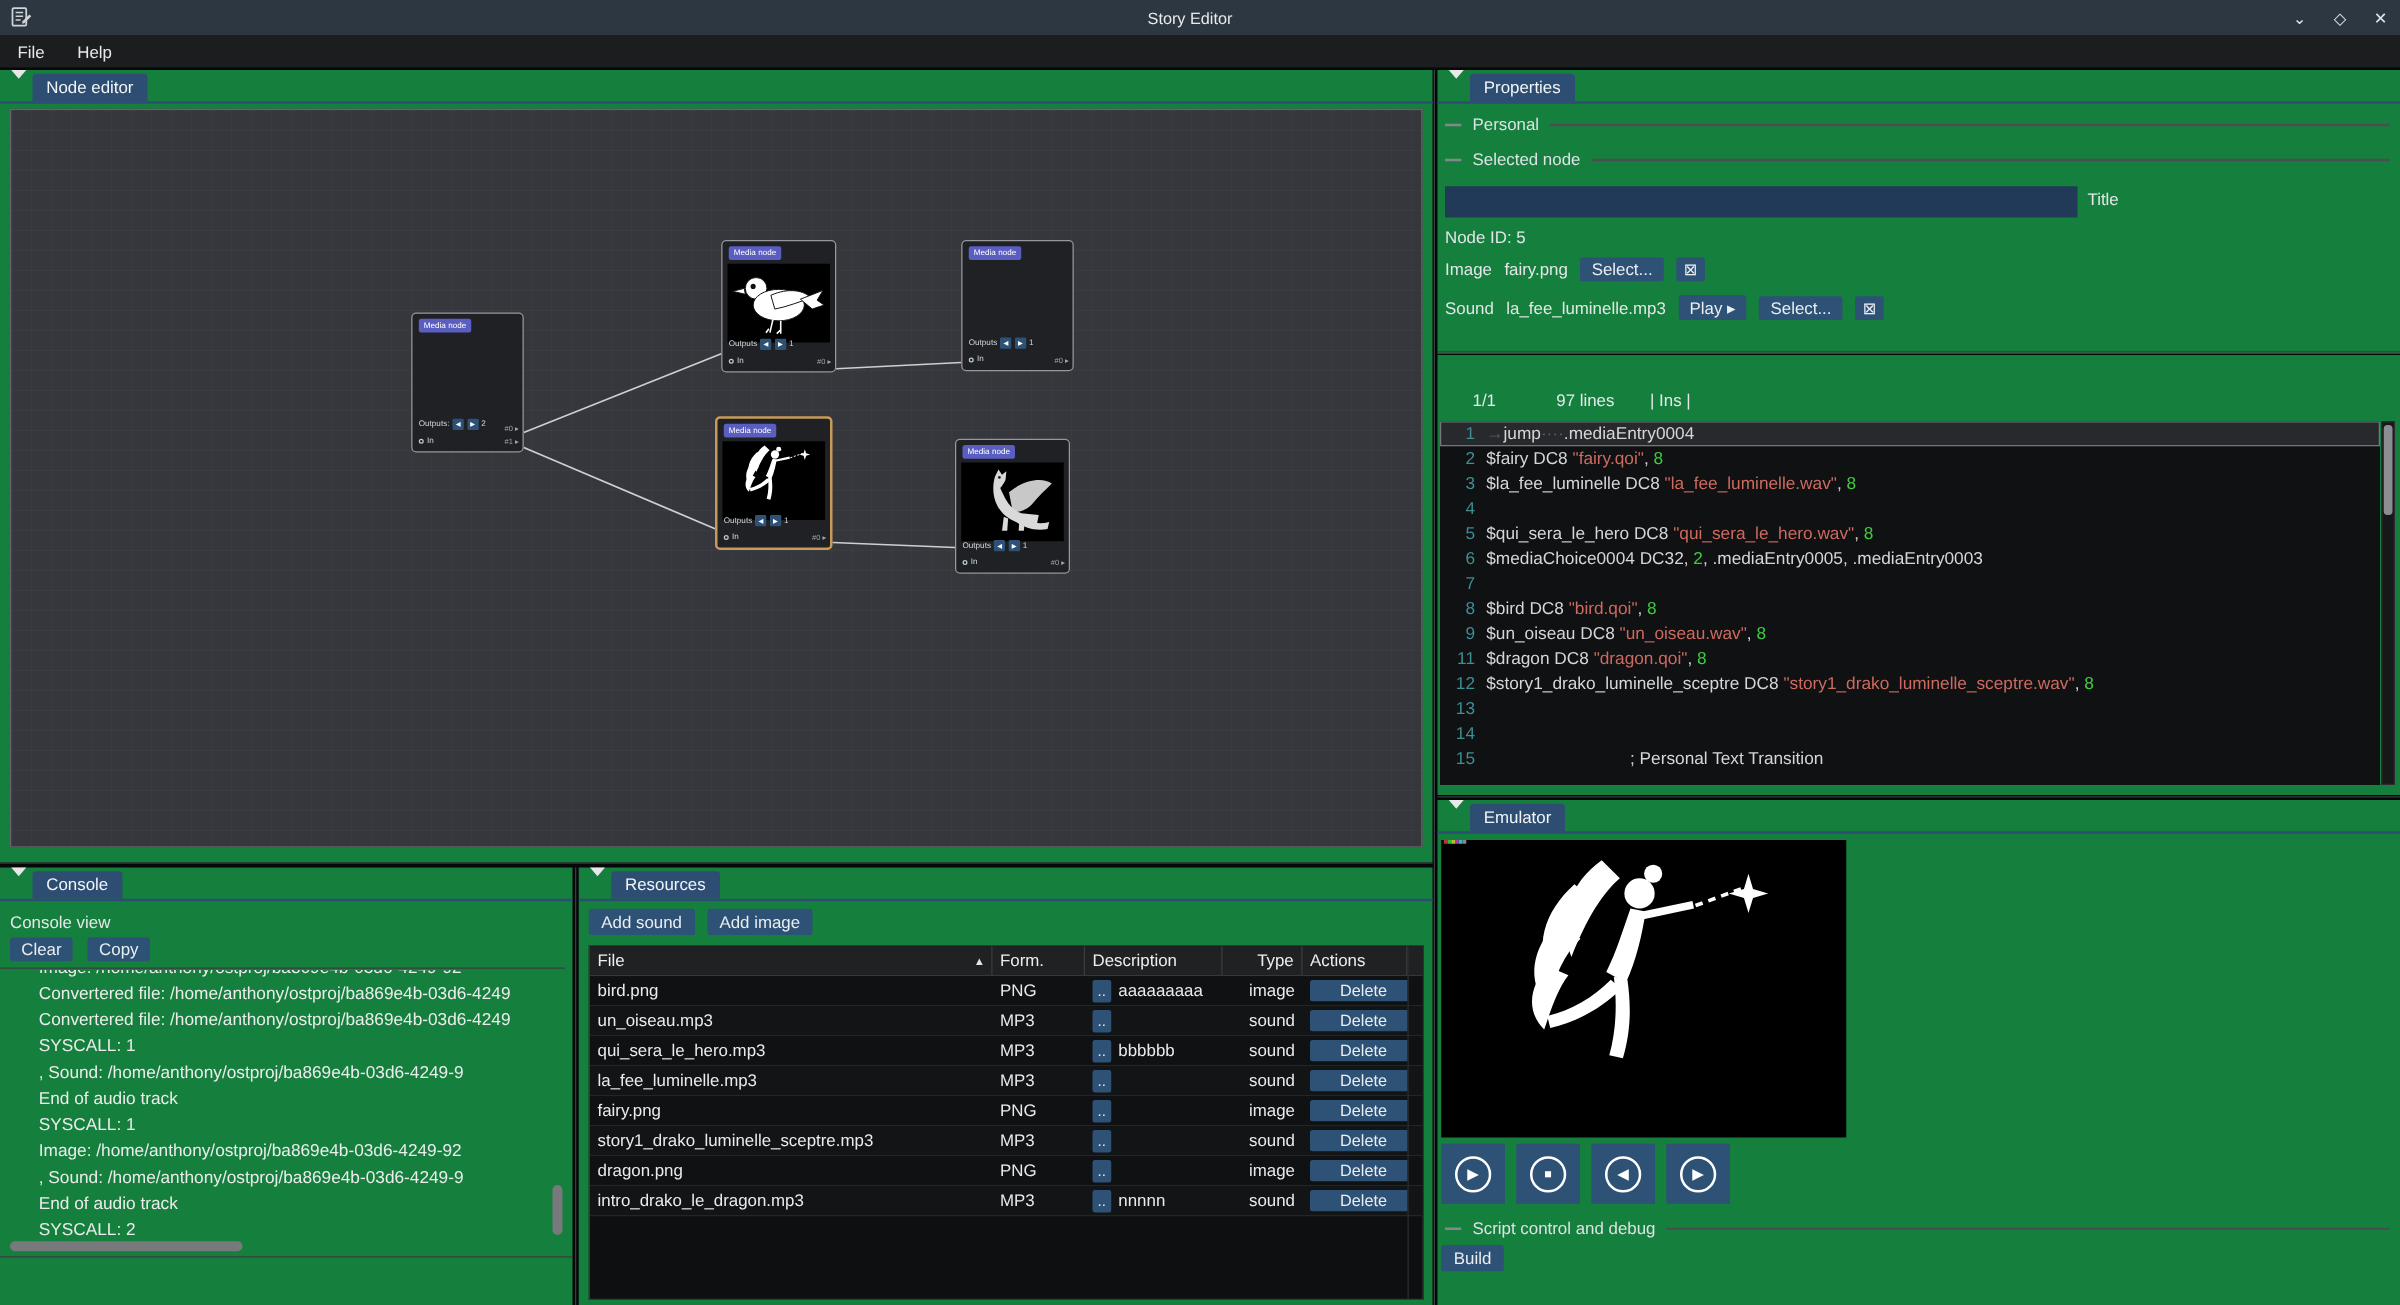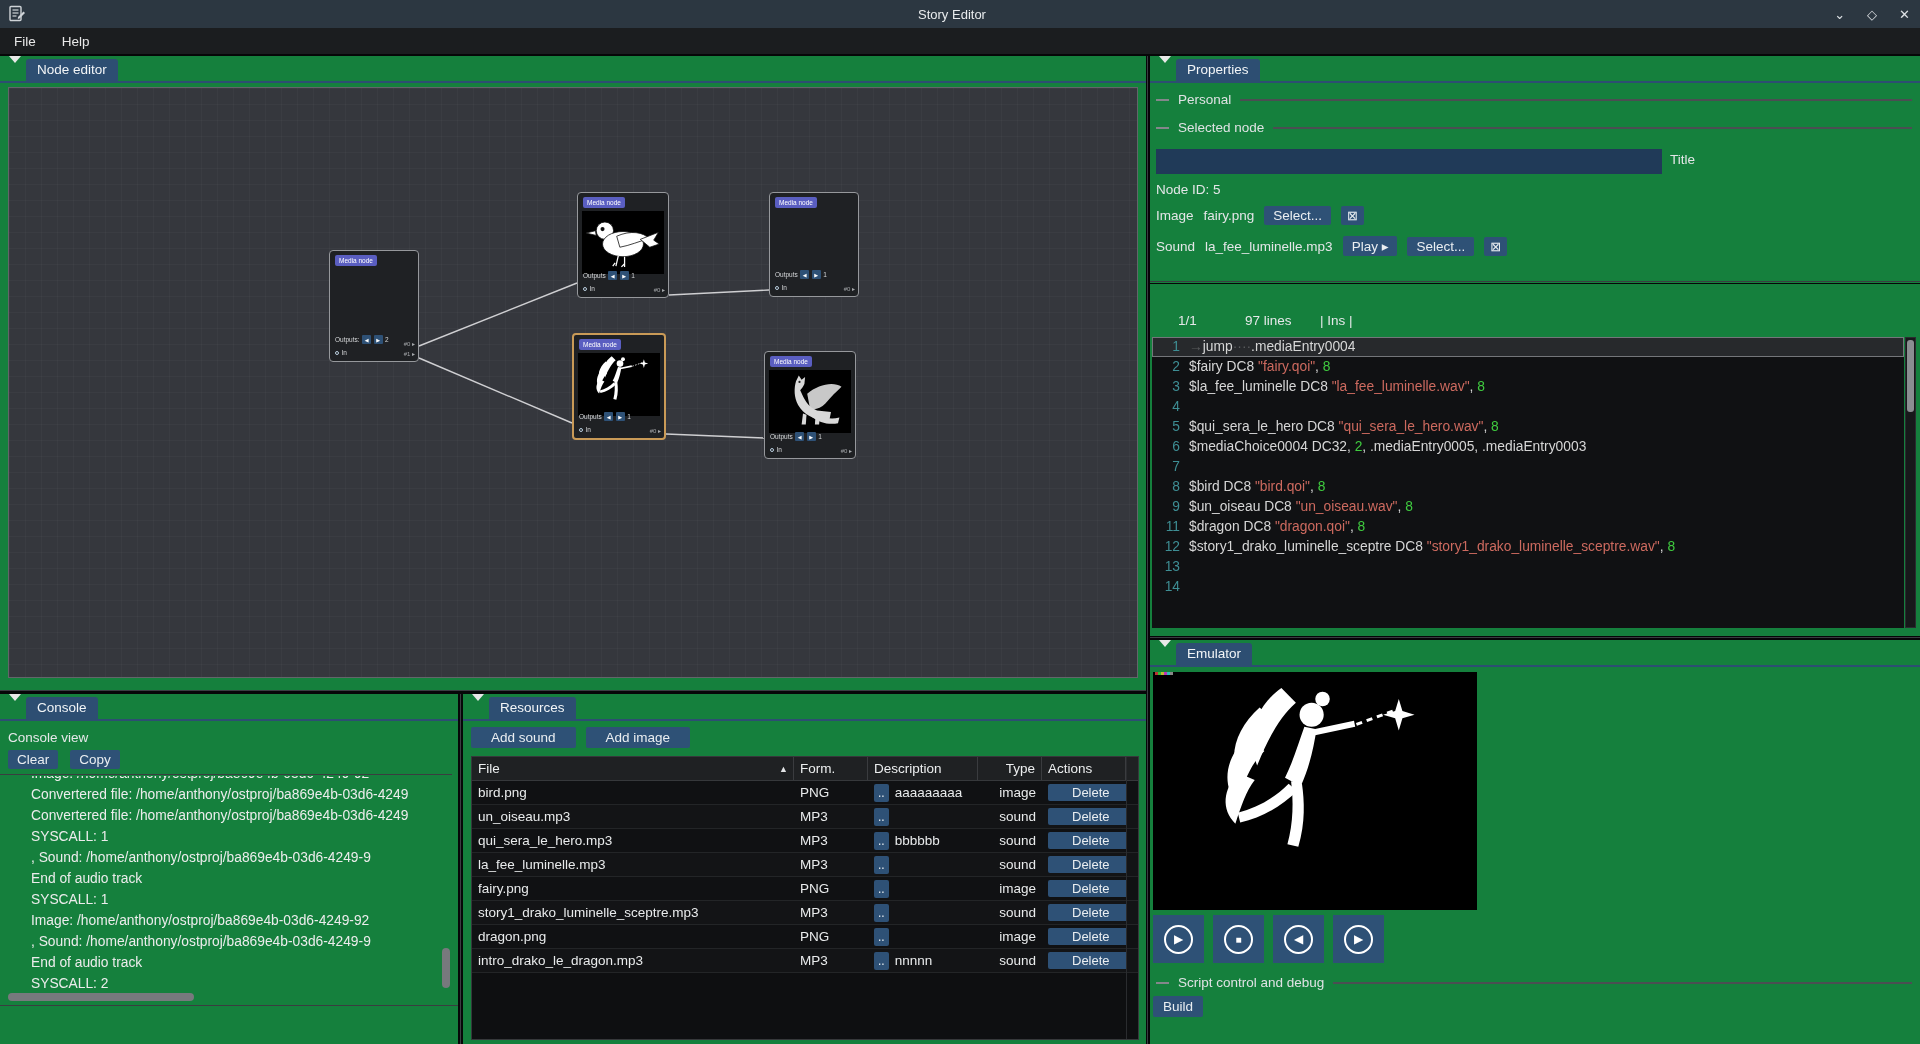--- a/index.html
+++ b/index.html
@@ -70,21 +70,21 @@
   #console-log-inner { margin-top:-13px; }
   .console-line { height:21px; line-height:21px; color:#ececec; font-size:13.8px; white-space:nowrap; }
   #console-vscroll { position:absolute; left:441px; top:82px; width:11px; height:214px; }
   #console-vthumb { position:absolute; left:1px; bottom:2px; width:8px; height:40px; background:#77797d; border-radius:4px; }
   #console-hscroll { position:absolute; left:6px; top:299px; width:430px; height:8px; }
   #console-hthumb { position:absolute; left:2px; top:0; width:186px; height:8px; background:#77797d; border-radius:4px; }
   #console-sep2 { position:absolute; left:0; top:311px; width:458px; height:1px; background:#3a3d40; }
 
   
   #res-btns { position:absolute; left:8px; top:33px; display:flex; gap:10px; }
-  #res-btns .btn { padding:3px 20px; }
+  #res-btns .btn { padding:3px 10px; }
   #res-table { position:absolute; left:8px; top:62px; width:668px; bottom:4px; border:1px solid #36383b; background:#0e0f11; }
   .res-hrow { display:flex; height:24px; background:#1f2123; border-bottom:1px solid #36383b; color:#eceeef; font-size:13.5px; }
   .res-hcell { display:flex; align-items:center; padding:0 6px; border-right:1px solid #3a3c3f; position:relative; }
   .res-row { display:flex; height:24px; border-bottom:1px solid #232527; color:#e9ebec; font-size:13.5px; background:#131416; }
   .res-row:nth-child(odd) { background:#101113; }
   .res-cell { display:flex; align-items:center; padding:0 6px; overflow:hidden; white-space:nowrap; }
   .c-file { width:322px; } .c-form { width:74px; } .c-desc { width:110px; gap:6px; } .c-type { width:64px; justify-content:flex-end; } .c-act { width:84px; }
   .sort-arrow { position:absolute; right:5px; font-size:9px; color:#e2e4e6; }
   .dots-btn { padding:0 4px; font-size:12px; height:18px; }
   .del-btn { padding:1px 24px; font-size:13px; }
@@ -461,20 +461,21 @@
       <div class="code-line"><span class="ln">4</span></div>
       <div class="code-line"><span class="ln">5</span><span class="seg-p">$qui_sera_le_hero DC8 </span><span class="seg-s">"qui_sera_le_hero.wav"</span><span class="seg-p">, </span><span class="seg-g">8</span></div>
       <div class="code-line"><span class="ln">6</span><span class="seg-p">$mediaChoice0004 DC32, </span><span class="seg-g">2</span><span class="seg-p">, .mediaEntry0005, .mediaEntry0003</span></div>
       <div class="code-line"><span class="ln">7</span></div>
       <div class="code-line"><span class="ln">8</span><span class="seg-p">$bird DC8 </span><span class="seg-s">"bird.qoi"</span><span class="seg-p">, </span><span class="seg-g">8</span></div>
       <div class="code-line"><span class="ln">9</span><span class="seg-p">$un_oiseau DC8 </span><span class="seg-s">"un_oiseau.wav"</span><span class="seg-p">, </span><span class="seg-g">8</span></div>
       <div class="code-line"><span class="ln">11</span><span class="seg-p">$dragon DC8 </span><span class="seg-s">"dragon.qoi"</span><span class="seg-p">, </span><span class="seg-g">8</span></div>
       <div class="code-line"><span class="ln">12</span><span class="seg-p">$story1_drako_luminelle_sceptre DC8 </span><span class="seg-s">"story1_drako_luminelle_sceptre.wav"</span><span class="seg-p">, </span><span class="seg-g">8</span></div>
       <div class="code-line"><span class="ln">13</span></div>
       <div class="code-line"><span class="ln">14</span></div>
+      <div class="code-line"><span class="ln">15</span><span class="seg-w">                              </span><span class="seg-p">; Personal Text Transition</span></div>
     </div>
   <div id="code-scroll">
       <div id="code-thumb"></div>
     </div>
 </div>
 
 <div class="panel" id="emulator-panel" style="left:1150px;top:640px;width:770px;height:404px;">
   <div class="panel-head">
     <span class="collapse"><span class="bar"></span><span class="tri"></span></span>
     <span class="tab">Emulator</span>

